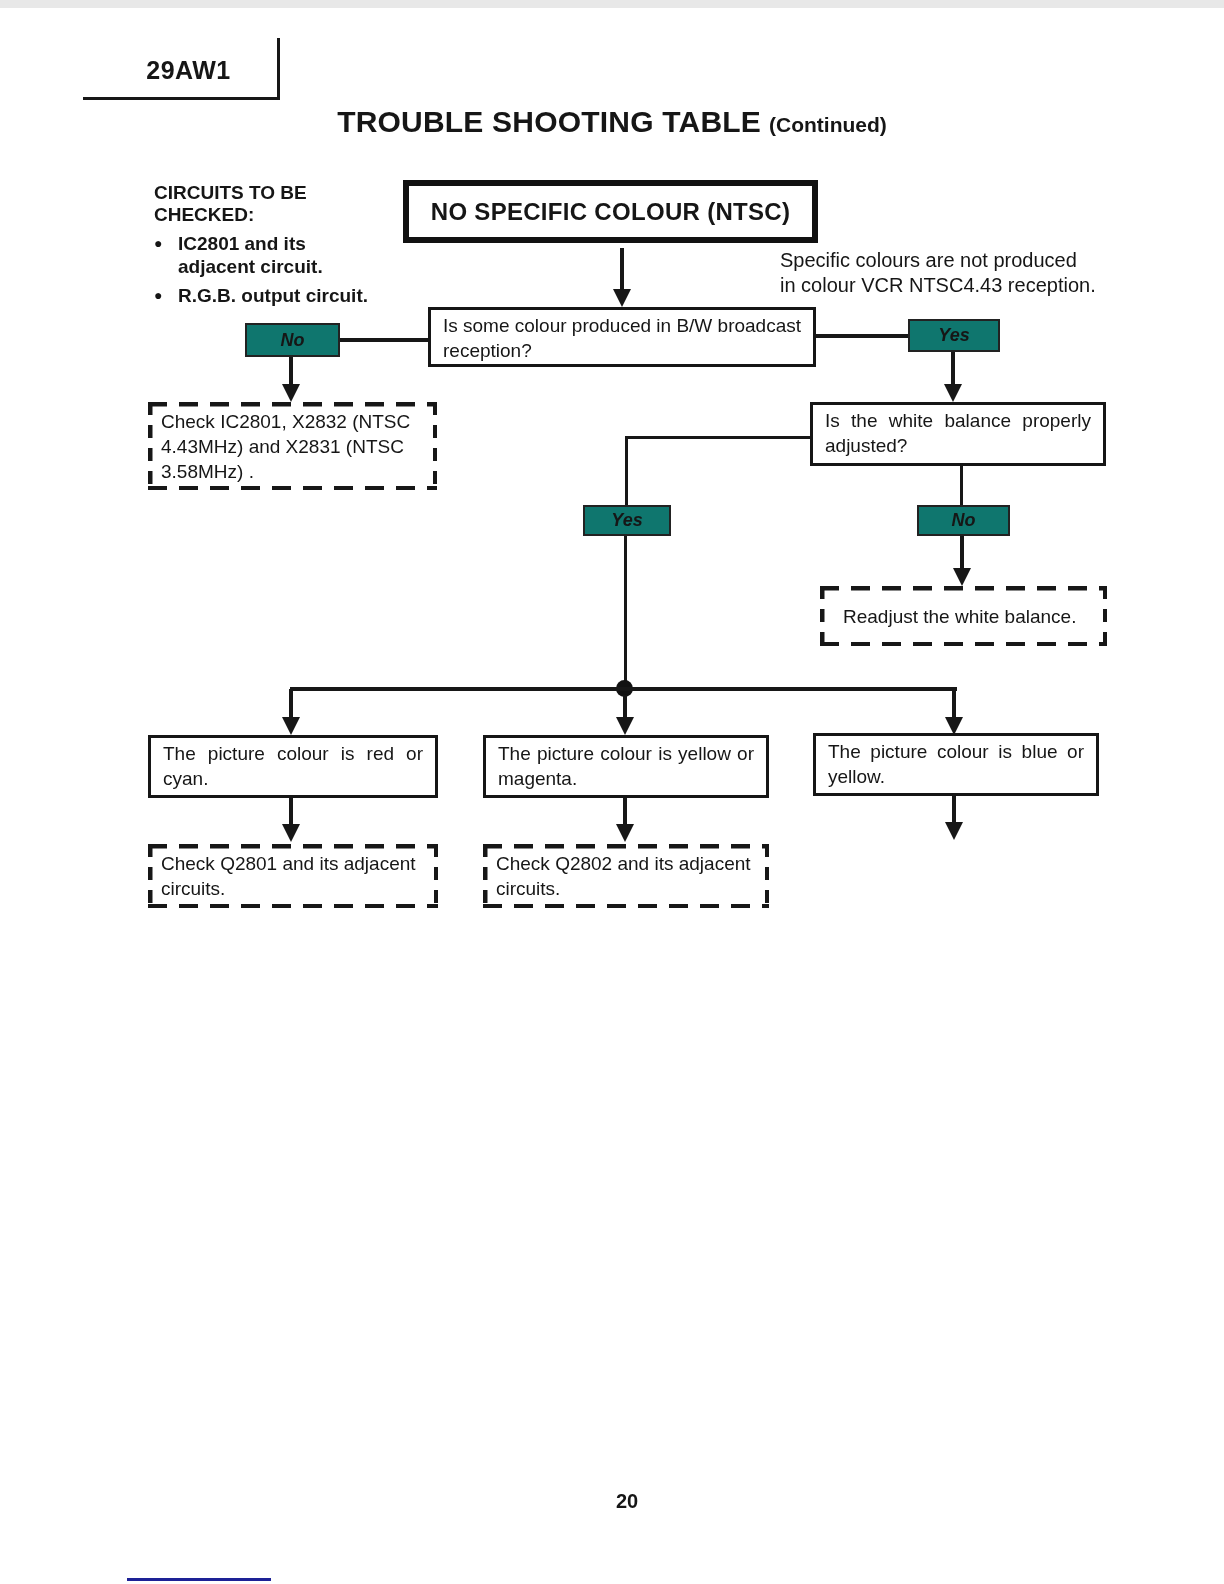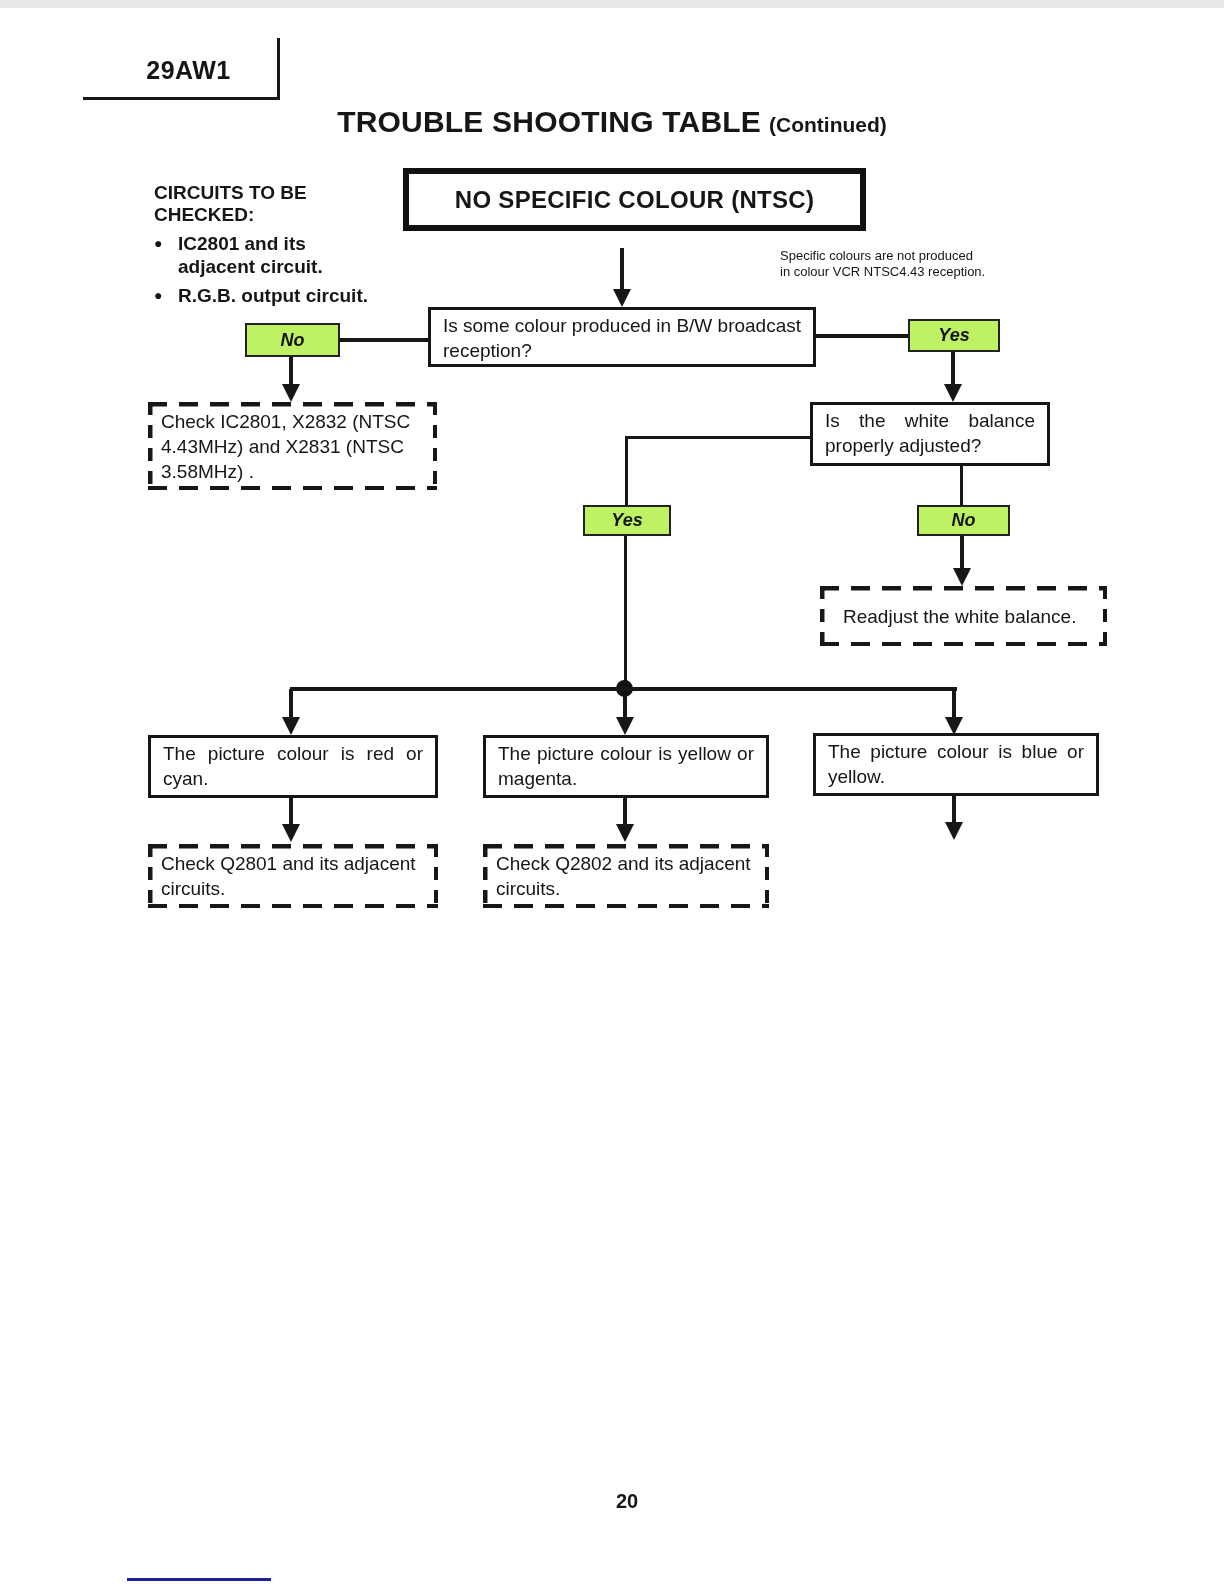--- a/index.html
+++ b/index.html
@@ -50,42 +50,42 @@
     padding:4px 12px;box-sizing:border-box;
     text-align:justify;
   }
   .box-heavy{
     position:absolute;border:6px solid #111;background:#fff;
     display:flex;align-items:center;justify-content:center;
     font-size:24px;font-weight:bold;letter-spacing:.3px;
     box-sizing:border-box;white-space:nowrap;
   }
   .tag{
-    position:absolute;border:2.5px solid #222;background:#bef264;
+    position:absolute;border:2.5px solid #222;background:#0f766e;
     display:flex;align-items:center;justify-content:center;
     font-size:18px;font-weight:bold;font-style:italic;
     box-sizing:border-box;
   }
   .dashed{
     position:absolute;background-color:#fff;box-sizing:border-box;
     font-size:19px;line-height:1.32;
     padding:7px 8px 5px 13px;
     background-image:
       repeating-linear-gradient(90deg,#171717 0 19px,transparent 19px 31px),
       repeating-linear-gradient(90deg,#171717 0 19px,transparent 19px 31px),
       repeating-linear-gradient(180deg,#171717 0 13px,transparent 13px 23px),
       repeating-linear-gradient(180deg,#171717 0 13px,transparent 13px 23px);
     background-position:0 0,0 100%,0 0,100% 0;
     background-size:100% 4.5px,100% 4.5px,4.5px 100%,4.5px 100%;
     background-repeat:no-repeat;
   }
   .dashed.centered{display:flex;align-items:center;padding-left:23px;}
   .note{
     position:absolute;left:780px;top:240px;width:320px;
-    font-size:13px;line-height:1.24;
+    font-size:20px;line-height:1.24;
   }
   .page-number{
     position:absolute;left:587px;top:1482px;width:80px;text-align:center;
     font-size:20px;font-weight:bold;
   }
   .footer-rule{position:absolute;left:127px;top:1570px;width:144px;height:3px;background:#1d2196;}
 </style>
 </head>
 <body>
 
@@ -104,21 +104,21 @@
     <div class="checklist-item">
       <span class="bullet"></span>
       <span class="txt">IC2801 and its adjacent circuit.</span>
     </div>
     <div class="checklist-item">
       <span class="bullet"></span>
       <span class="txt">R.G.B. output circuit.</span>
     </div>
   </div>
 
-  <div class="box-heavy" style="left:403px;top:160px;width:463px;height:63px;">NO SPECIFIC COLOUR (NTSC)</div>
+  <div class="box-heavy" style="left:403px;top:172px;width:415px;height:63px;">NO SPECIFIC COLOUR (NTSC)</div>
 
   <div class="vline" style="left:620px;top:240px;width:4px;height:44px;"></div>
   <div class="arrowhead" style="left:613px;top:281px;"></div>
 
   <div class="note">
     <div>Specific colours are not produced</div>
     <div>in colour VCR NTSC4.43 reception.</div>
   </div>
 
   <div class="box" style="left:428px;top:299px;width:388px;height:60px;">Is some colour produced in B/W broadcast reception?</div>
@@ -127,21 +127,21 @@
   <div class="hline" style="left:340px;top:330px;width:88px;height:4px;"></div>
   <div class="vline" style="left:289px;top:349px;width:4px;height:29px;"></div>
   <div class="arrowhead" style="left:282px;top:376px;"></div>
   <div class="dashed" style="left:148px;top:394px;width:289px;height:88px;">Check IC2801, X2832 (NTSC 4.43MHz) and X2831 (NTSC 3.58MHz) .</div>
 
   <div class="tag" style="left:908px;top:311px;width:92px;height:33px;">Yes</div>
   <div class="hline" style="left:816px;top:326px;width:92px;height:4px;"></div>
   <div class="vline" style="left:951px;top:344px;width:4px;height:34px;"></div>
   <div class="arrowhead" style="left:944px;top:376px;"></div>
 
-  <div class="box" style="left:810px;top:394px;width:240px;height:64px;">Is the white balance properly adjusted?</div>
+  <div class="box" style="left:810px;top:394px;width:296px;height:64px;">Is the white balance properly adjusted?</div>
 
   <div class="hline" style="left:625px;top:428px;width:185px;height:3px;"></div>
   <div class="vline" style="left:625px;top:428px;width:3px;height:69px;"></div>
   <div class="tag" style="left:583px;top:497px;width:88px;height:31px;">Yes</div>
 
   <div class="vline" style="left:960px;top:458px;width:3px;height:39px;"></div>
   <div class="tag" style="left:917px;top:497px;width:93px;height:31px;">No</div>
   <div class="vline" style="left:960px;top:528px;width:4px;height:33px;"></div>
   <div class="arrowhead" style="left:953px;top:560px;"></div>
   <div class="dashed centered" style="left:820px;top:578px;width:287px;height:60px;">Readjust the white balance.</div>

